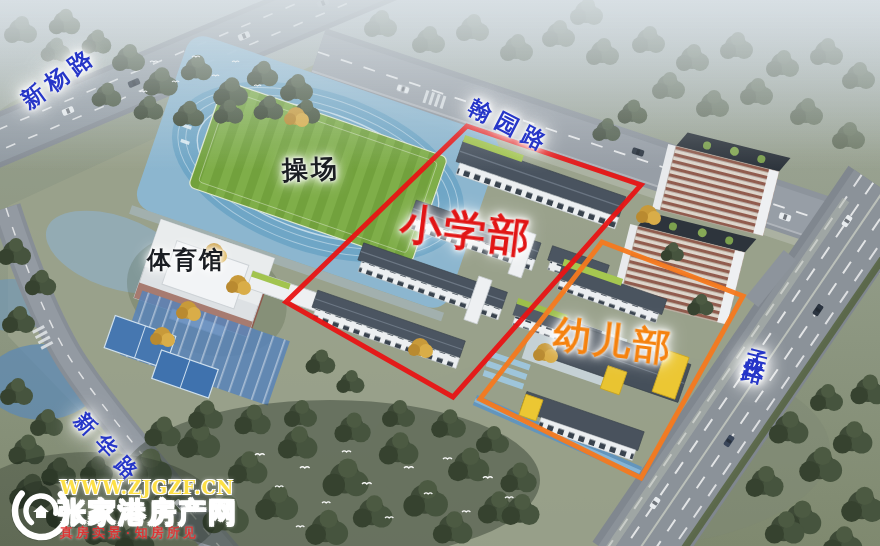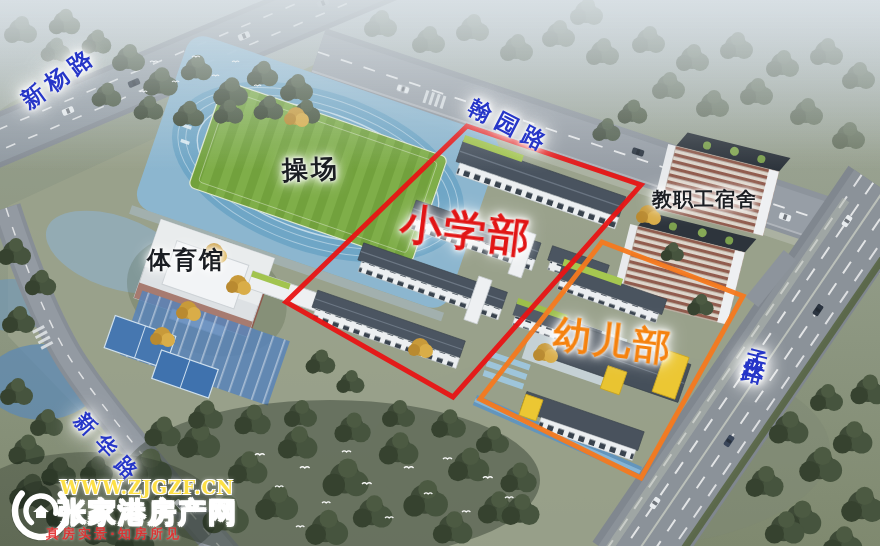--- a/index.html
+++ b/index.html
@@ -412,29 +412,28 @@
   <ellipse cx="90" cy="512" rx="130" ry="60" fill="#1c241c" opacity="0.3"></ellipse>
 </svg>
 
 <div class="lbl road-lbl" style="left:24px;top:92px;font-size:23px;letter-spacing:6px;transform:rotate(-36deg);transform-origin:0 50%;">新杨路</div>
 <div class="lbl road-lbl" style="left:470px;top:94px;font-size:23px;letter-spacing:7px;transform:rotate(27deg);transform-origin:0 50%;">翰园路</div>
 <div class="lbl road-lbl" style="left:752px;top:333px;font-size:22px;letter-spacing:6px;writing-mode:vertical-rl;transform:rotate(14deg);transform-origin:50% 0;">孟庄路</div>
 <div class="lbl road-lbl" style="left:78px;top:406px;font-size:21px;letter-spacing:9px;transform:rotate(47deg);transform-origin:0 50%;">新华路</div>
 
 <div class="lbl place-lbl" style="left:282px;top:156px;font-size:26px;letter-spacing:3px;transform:rotate(-2deg);">操场</div>
 <div class="lbl place-lbl" style="left:147px;top:248px;font-size:24px;letter-spacing:2px;">体育馆</div>
-<div class="lbl place-lbl" style="left:652px;top:189px;font-size:20px;letter-spacing:1px;">教职工宿舍</div>
 <div class="lbl zone-lbl" style="left:400px;top:210px;font-size:42px;color:#e11616;transform:rotate(7deg);">小学部</div>
 <div class="lbl zone-lbl" style="left:553px;top:322px;font-size:38px;color:#f5820f;transform:rotate(7deg);">幼儿部</div>
 
 <div>
   <svg width="70" height="70" viewBox="0 0 70 70" style="position:absolute;left:6px;top:476px;">
     <circle cx="35" cy="35" r="30" fill="#141a14" opacity="0.25"></circle>
     <circle cx="35" cy="35" r="26" fill="none" stroke="#ffffff" stroke-width="6.5" stroke-dasharray="118 46" transform="rotate(-40 35 35)" stroke-linecap="round"></circle>
     <circle cx="35" cy="35" r="15" fill="none" stroke="#ffffff" stroke-width="5.5" stroke-dasharray="62 33" transform="rotate(130 35 35)" stroke-linecap="round"></circle>
     <path d="M 27,36 L 35,29 L 43,36 L 40,36 L 40,42 L 30,42 L 30,36 Z" fill="#ffffff"></path>
   </svg>
   <div class="wm wm-url" style="left:60px;top:479px;font-size:18px;">WWW.ZJGZF.CN</div>
   <div class="wm wm-site" style="left:58px;top:499px;">张家港房产网</div>
-  <div class="wm wm-slogan" style="left:46px;top:527px;">真房实景·知房所见</div>
+  <div class="wm wm-slogan" style="left:60px;top:527px;font-family:Liberation Mono, monospace;">真房实景·知房所见</div>
 </div>
 
 </div>
 
 </body></html>

